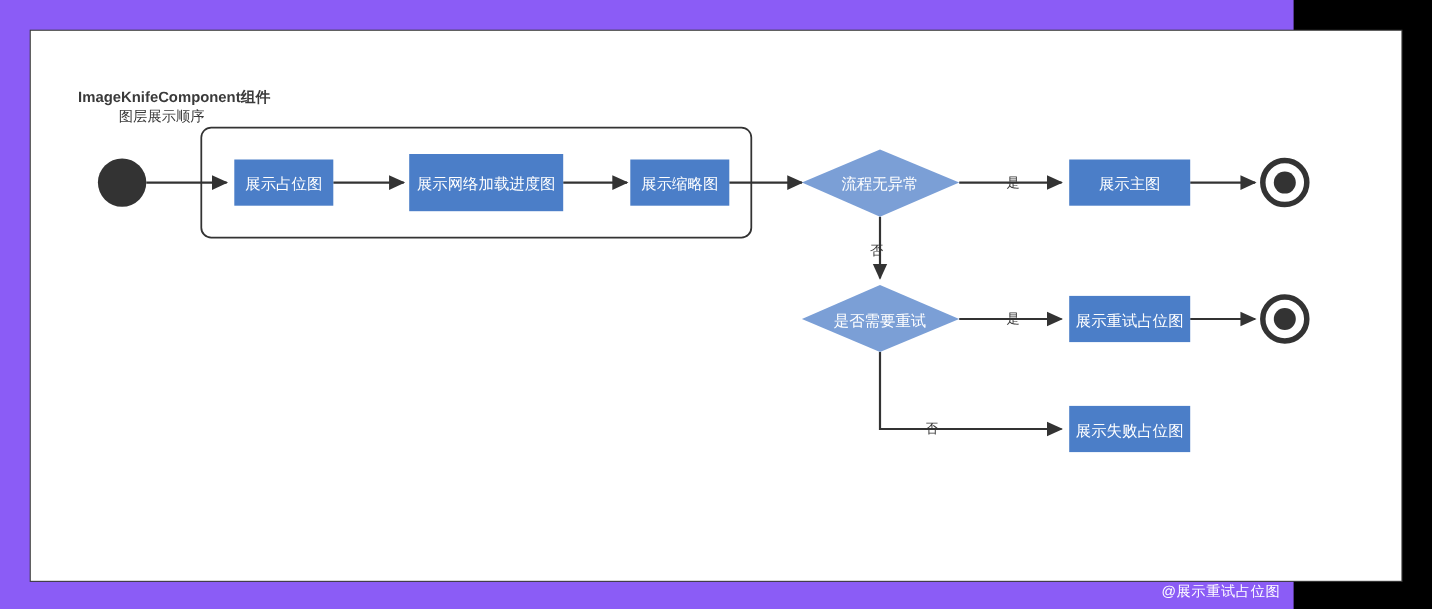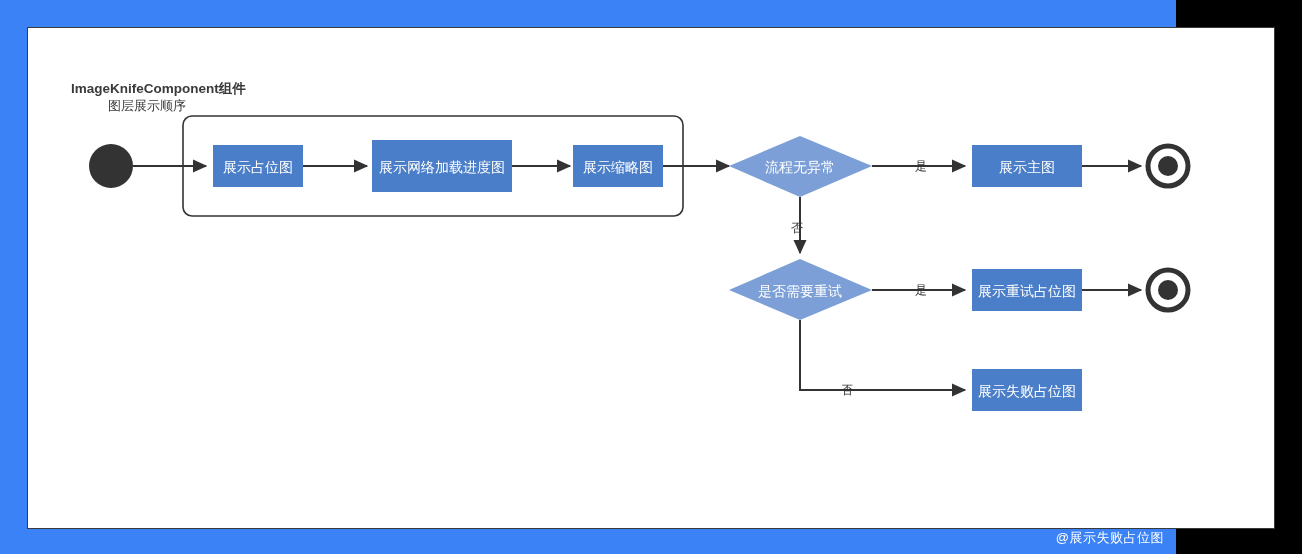--- a/index.html
+++ b/index.html
@@ -8,21 +8,21 @@
     height: 554px;
     background: #000000;
     font-family: "Liberation Sans", "DejaVu Sans", sans-serif;
     overflow: hidden;
   }
   #frame {
     position: absolute;
     left: 0; top: 0;
     width: 1176px;
     height: 554px;
-    background: #3b82f6;
+    background: #8b5cf6;
     padding-left: 38px;
   }
   #canvas {
     position: absolute;
     left: 28px;
     top: 28px;
     width: 1246px;
     height: 500px;
     background: #ffffff;
     box-shadow: 0 0 0 1px #3a3a3a;
@@ -158,15 +158,15 @@
       <circle cx="1168" cy="290" r="20" fill="none" stroke="#333333" stroke-width="5"></circle>
       <circle cx="1168" cy="290" r="10" fill="#333333"></circle>
     </g>
 
     <g>
       <rect x="972" y="369" width="110" height="42" fill="#4b7ec8"></rect>
       <text class="node-label" x="1027" y="391">展示失败占位图</text>
     </g>
   </svg>
 
-  <div class="watermark">@展示失败占位图</div>
+  <div class="watermark">@展示重试占位图</div>
 
 </div>
 
 </body></html>

